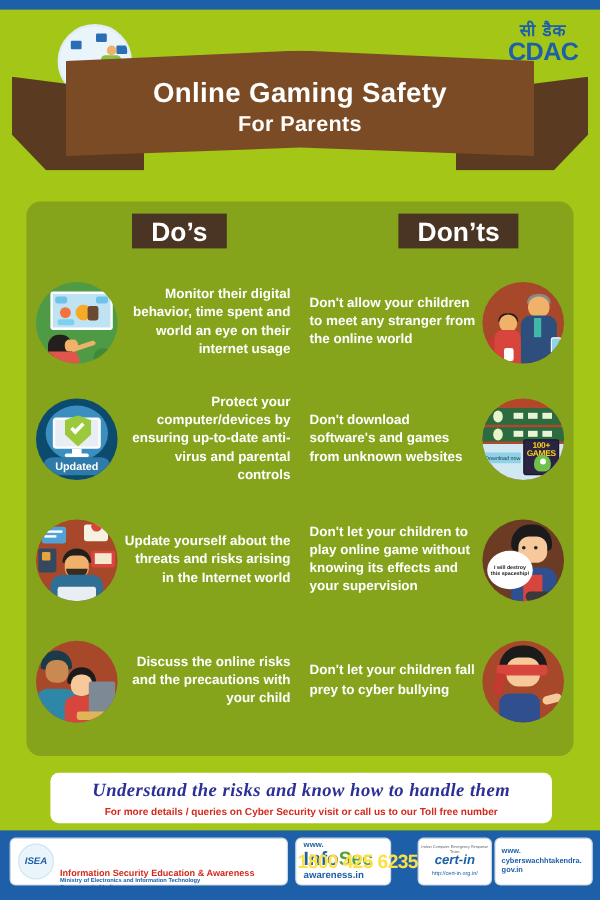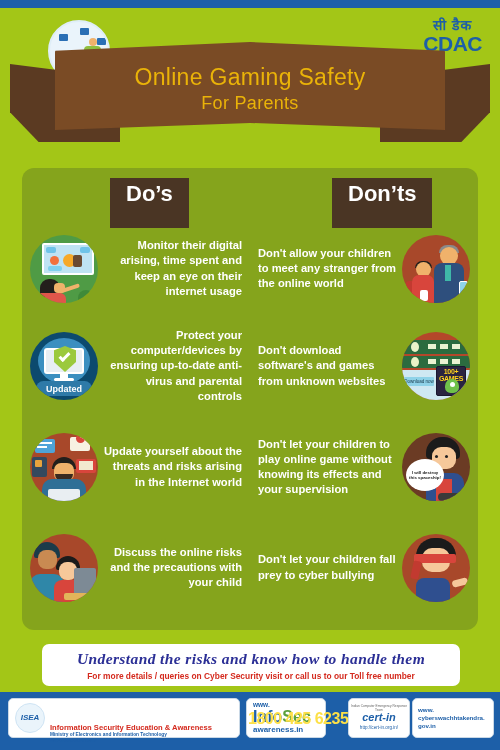--- a/index.html
+++ b/index.html
@@ -80,36 +80,36 @@
     clip-path:polygon(100% 0,0 18%,0 100%,74% 100%,100% 62%);
   }
   .ribbon .band{
     position:absolute; left:55px; top:0; width:390px; height:88px;
     background:#7a4b25;
     border-radius:10px 10px 0 0;
     clip-path:polygon(0 10%,50% 0,100% 10%,100% 100%,50% 92%,0 100%);
     display:flex; flex-direction:column; justify-content:center; align-items:center;
   }
   .ribbon .band .t1, .ribbon .band .t2{
-    color:#eab308; font-weight:normal; letter-spacing:0.3px;text-align:center;
+    color:#ffffff; font-weight:bold; letter-spacing:0.3px;text-align:center;
   }
   .ribbon .band .t1{ font-size:23px; margin-top:6px; }
   .ribbon .band .t2{ font-size:18px; margin-top:2px; }
 
   
   .panel{
     position:absolute; left:22px; top:168px; width:456px; height:462px;
     background:#85a41c; border-radius:12px;
   }
 
   .col-heads{ position:relative; height:50px; }
   .head-chip{
     position:absolute; top:10px; background:#4a3524;
     color:#ffffff; font-weight:bold; font-size:22px;
-    padding:5px 16px 23px; line-height:1;
+    padding:5px 16px 2px; line-height:1;
   }
   .head-chip.dos{ left:88px; }
   .head-chip.donts{ left:310px; }
 
   .rows{ position:absolute; top:52px; left:0; width:456px; }
   .row{ display:flex; width:456px; }
   .row-h1{ height:97px; }
   .row-h2{ height:98px; }
   .row-h3{ height:104px; }
   .row-h4{ height:97px; }
@@ -552,21 +552,21 @@
               <i class="s s4"></i>
               <i class="s s5"></i>
               <i class="s s6"></i>
             </div>
           <div class="bush"></div>
             <div class="arm"></div>
             <div class="head"></div>
           <div class="face"></div>
             <div class="body"></div>
         </div>
-        <div class="txt alignright">Monitor their digital arising, time spent and keep an eye on their internet usage</div>
+        <div class="txt alignright">Monitor their digital behavior, time spent and world an eye on their internet usage</div>
       </div>
       <div class="cell right">
         <div class="txt alignleft">Don't allow your children to meet any stranger from the online world</div>
         <div class="ill ill-stranger">
           <div class="man-hair"></div>
             <div class="man-head"></div>
             <div class="man-body"></div>
           <div class="man-tie"></div>
             <div class="phone"></div>
           <div class="bag"></div>

